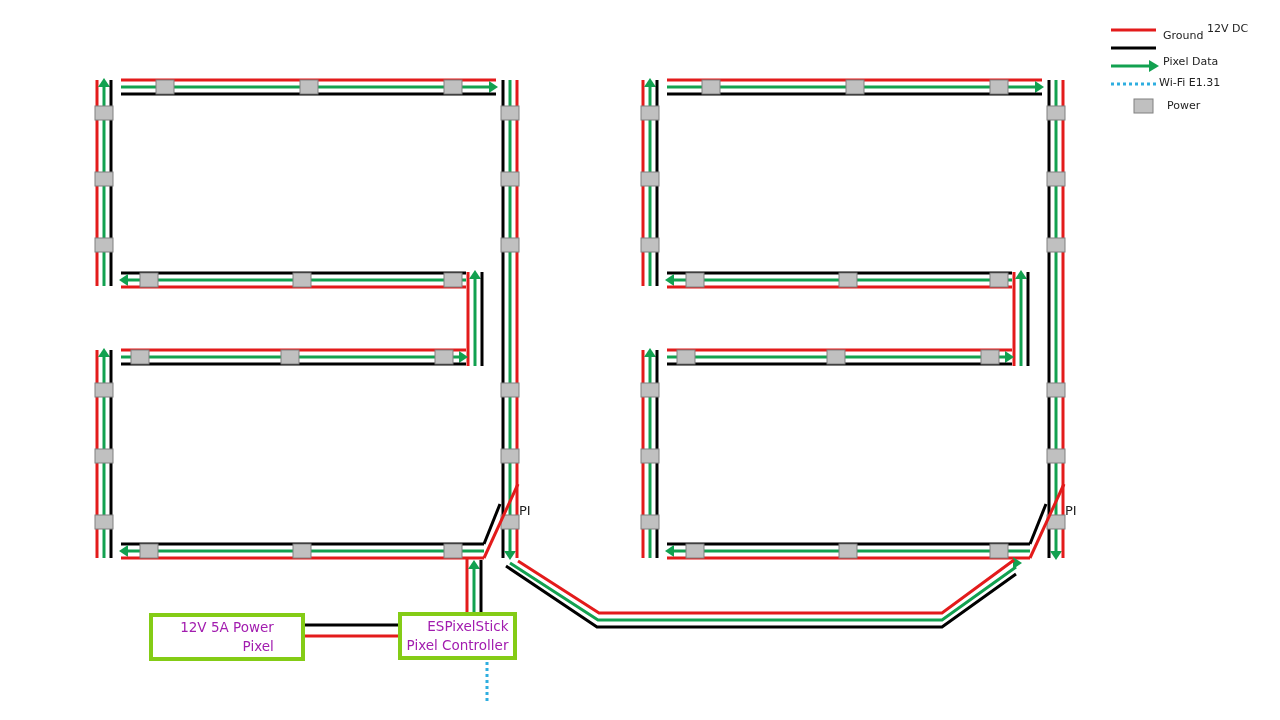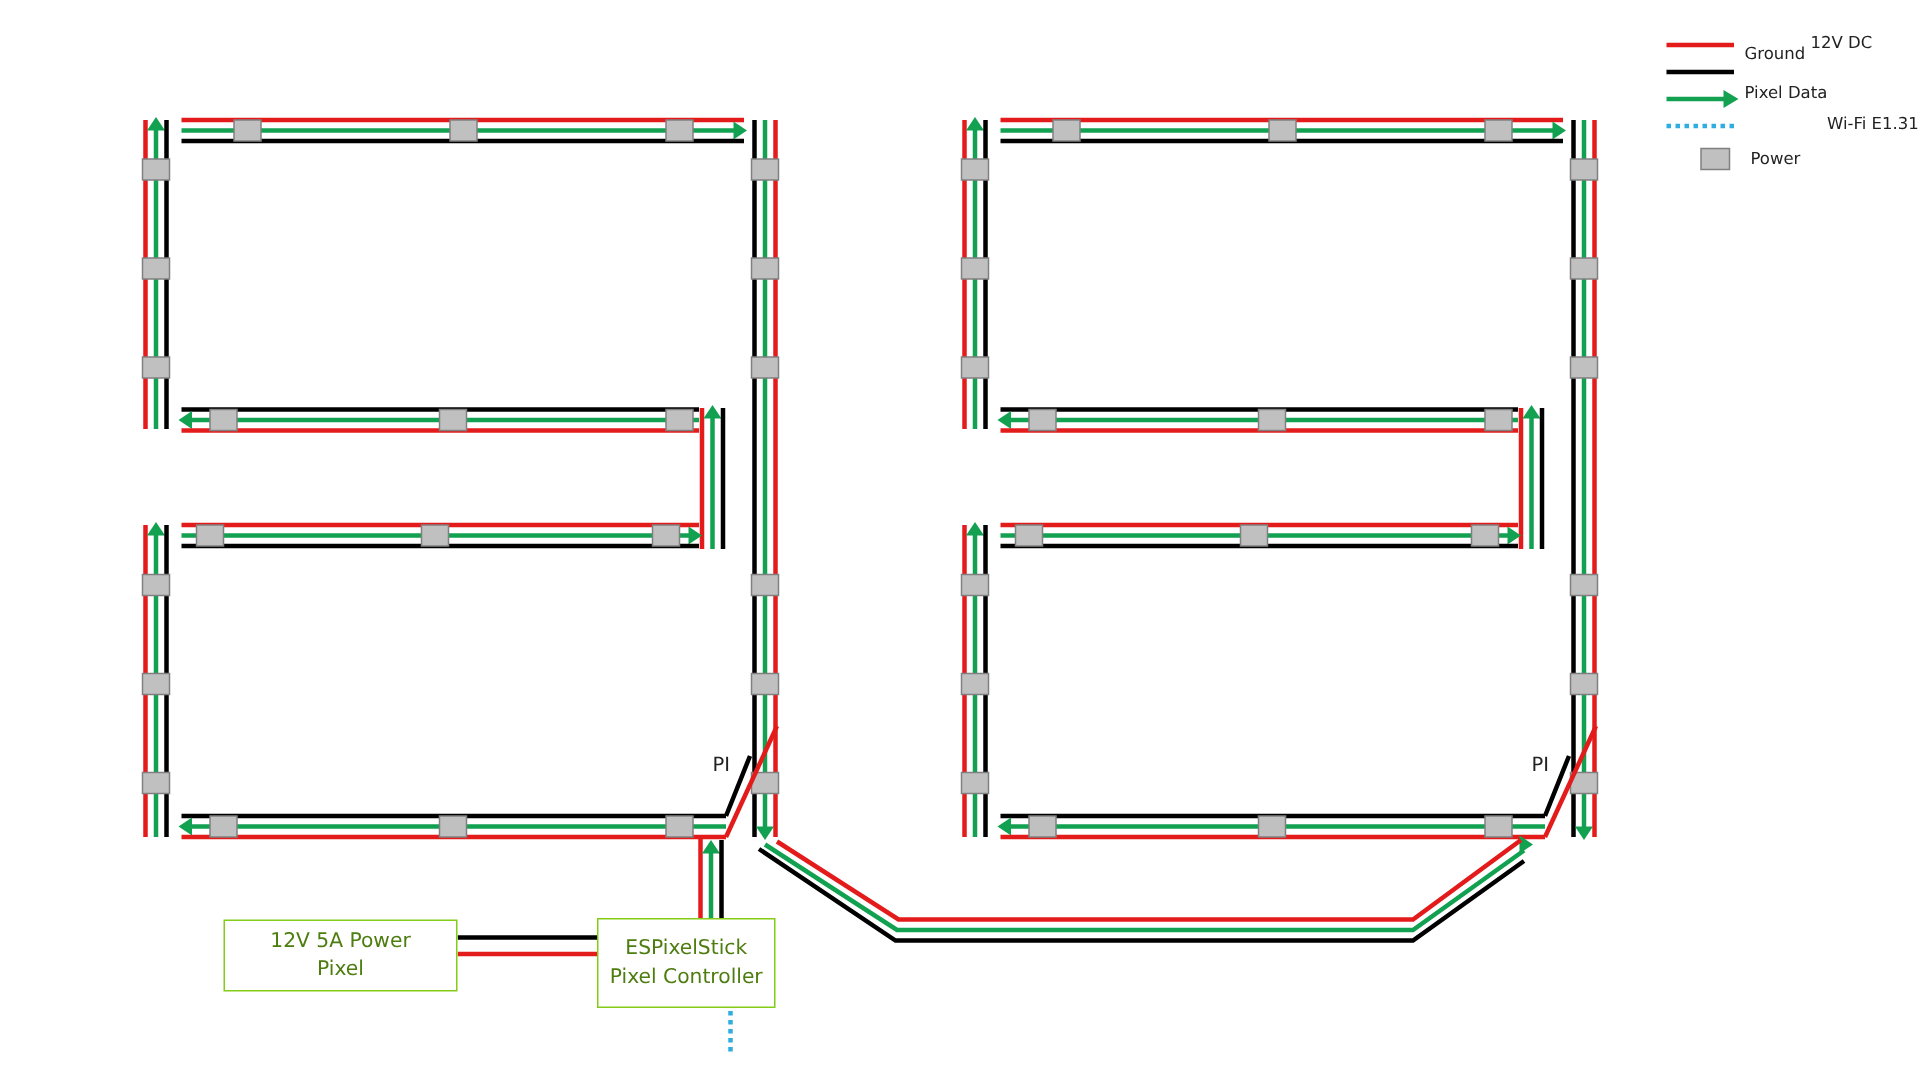--- a/index.html
+++ b/index.html
@@ -1,20 +1,20 @@
 <!DOCTYPE html>
 <html><head>
 <meta charset="utf-8">
 <style>
   html, body { margin:0; padding:0; background:#ffffff; }
   body { width:1280px; height:720px; position:relative; overflow:hidden; font-family:"Liberation Sans", sans-serif; }
   #diagram { position:absolute; left:0; top:0; width:1280px; height:720px; }
-  .box { position:absolute; background:#fff; border:1px solid #84cc16; box-sizing:border-box; display:flex; align-items:center; justify-content:center; text-align:center; font-family:"DejaVu Sans", sans-serif; font-size:13.5px; line-height:19px; color:#4d7c0f; }
+  .box { position:absolute; background:#fff; border:4px solid #84cc16; box-sizing:border-box; display:flex; align-items:center; justify-content:center; text-align:right; font-family:"DejaVu Sans", sans-serif; font-size:13.5px; line-height:19px; color:#a21caf; }
   .legend-label { position:absolute; font-family:"DejaVu Sans", sans-serif; font-size:11px; color:#222; }
-  .pi-label { position:absolute; font-family:"DejaVu Sans", sans-serif; font-size:13px; color:#222; }
+  .pi-label { position:absolute; font-family:"DejaVu Sans", sans-serif; font-size:13px; color:#222;margin-left:44px; }
 </style>
 </head>
 <body>
 
 <svg id="diagram" viewBox="0 0 1280 720" xmlns="http://www.w3.org/2000/svg">
     <line x1="121" y1="80" x2="496" y2="80" stroke="#e31b1b" stroke-width="3"></line>
     <line x1="121" y1="87" x2="490" y2="87" stroke="#12a150" stroke-width="3"></line>
     <polygon points="498,87 489,81 489,93" fill="#12a150"></polygon>
     <line x1="121" y1="94" x2="496" y2="94" stroke="#000000" stroke-width="3"></line>
     <rect x="156" y="80" width="18" height="14" fill="#c0c0c0" stroke="#808080" stroke-width="1"></rect>
@@ -144,30 +144,30 @@
     <line x1="1111" y1="48" x2="1156" y2="48" stroke="#000000" stroke-width="3"></line>
     <line x1="1111" y1="66" x2="1150" y2="66" stroke="#12a150" stroke-width="3"></line>
     <polygon points="1159,66 1149,60 1149,72" fill="#12a150"></polygon>
     <line x1="1111" y1="84" x2="1156" y2="84" stroke="#2eaee0" stroke-width="3" stroke-dasharray="3,3"></line>
     <rect x="1134" y="99" width="19" height="14" fill="#c0c0c0" stroke="#808080" stroke-width="1"></rect>
   </svg>
 
 <div class="legend-label" style="left:1207px;top:22px">12V DC</div>
 <div class="legend-label" style="left:1163px;top:29px">Ground</div>
 <div class="legend-label" style="left:1163px;top:55px">Pixel Data</div>
-<div class="legend-label" style="left:1218px;top:76px">Wi-Fi E1.31</div>
+<div class="legend-label" style="left:1159px;top:76px">Wi-Fi E1.31</div>
 <div class="legend-label" style="left:1167px;top:99px">Power</div>
 
 <div class="pi-label" style="left:475px;top:503px">PI</div>
 <div class="pi-label" style="left:1021px;top:503px">PI</div>
 
 <div class="box" style="left:149px;top:613px;width:156px;height:48px">
   <div>
     <div>12V 5A Power</div>
     <div>Pixel</div>
   </div>
 </div>
-<div class="box" style="left:398px;top:612px;width:119px;height:60px">
+<div class="box" style="left:398px;top:612px;width:119px;height:48px">
   <div>
     <div>ESPixelStick</div>
     <div>Pixel Controller</div>
   </div>
 </div>
 
 </body></html>

